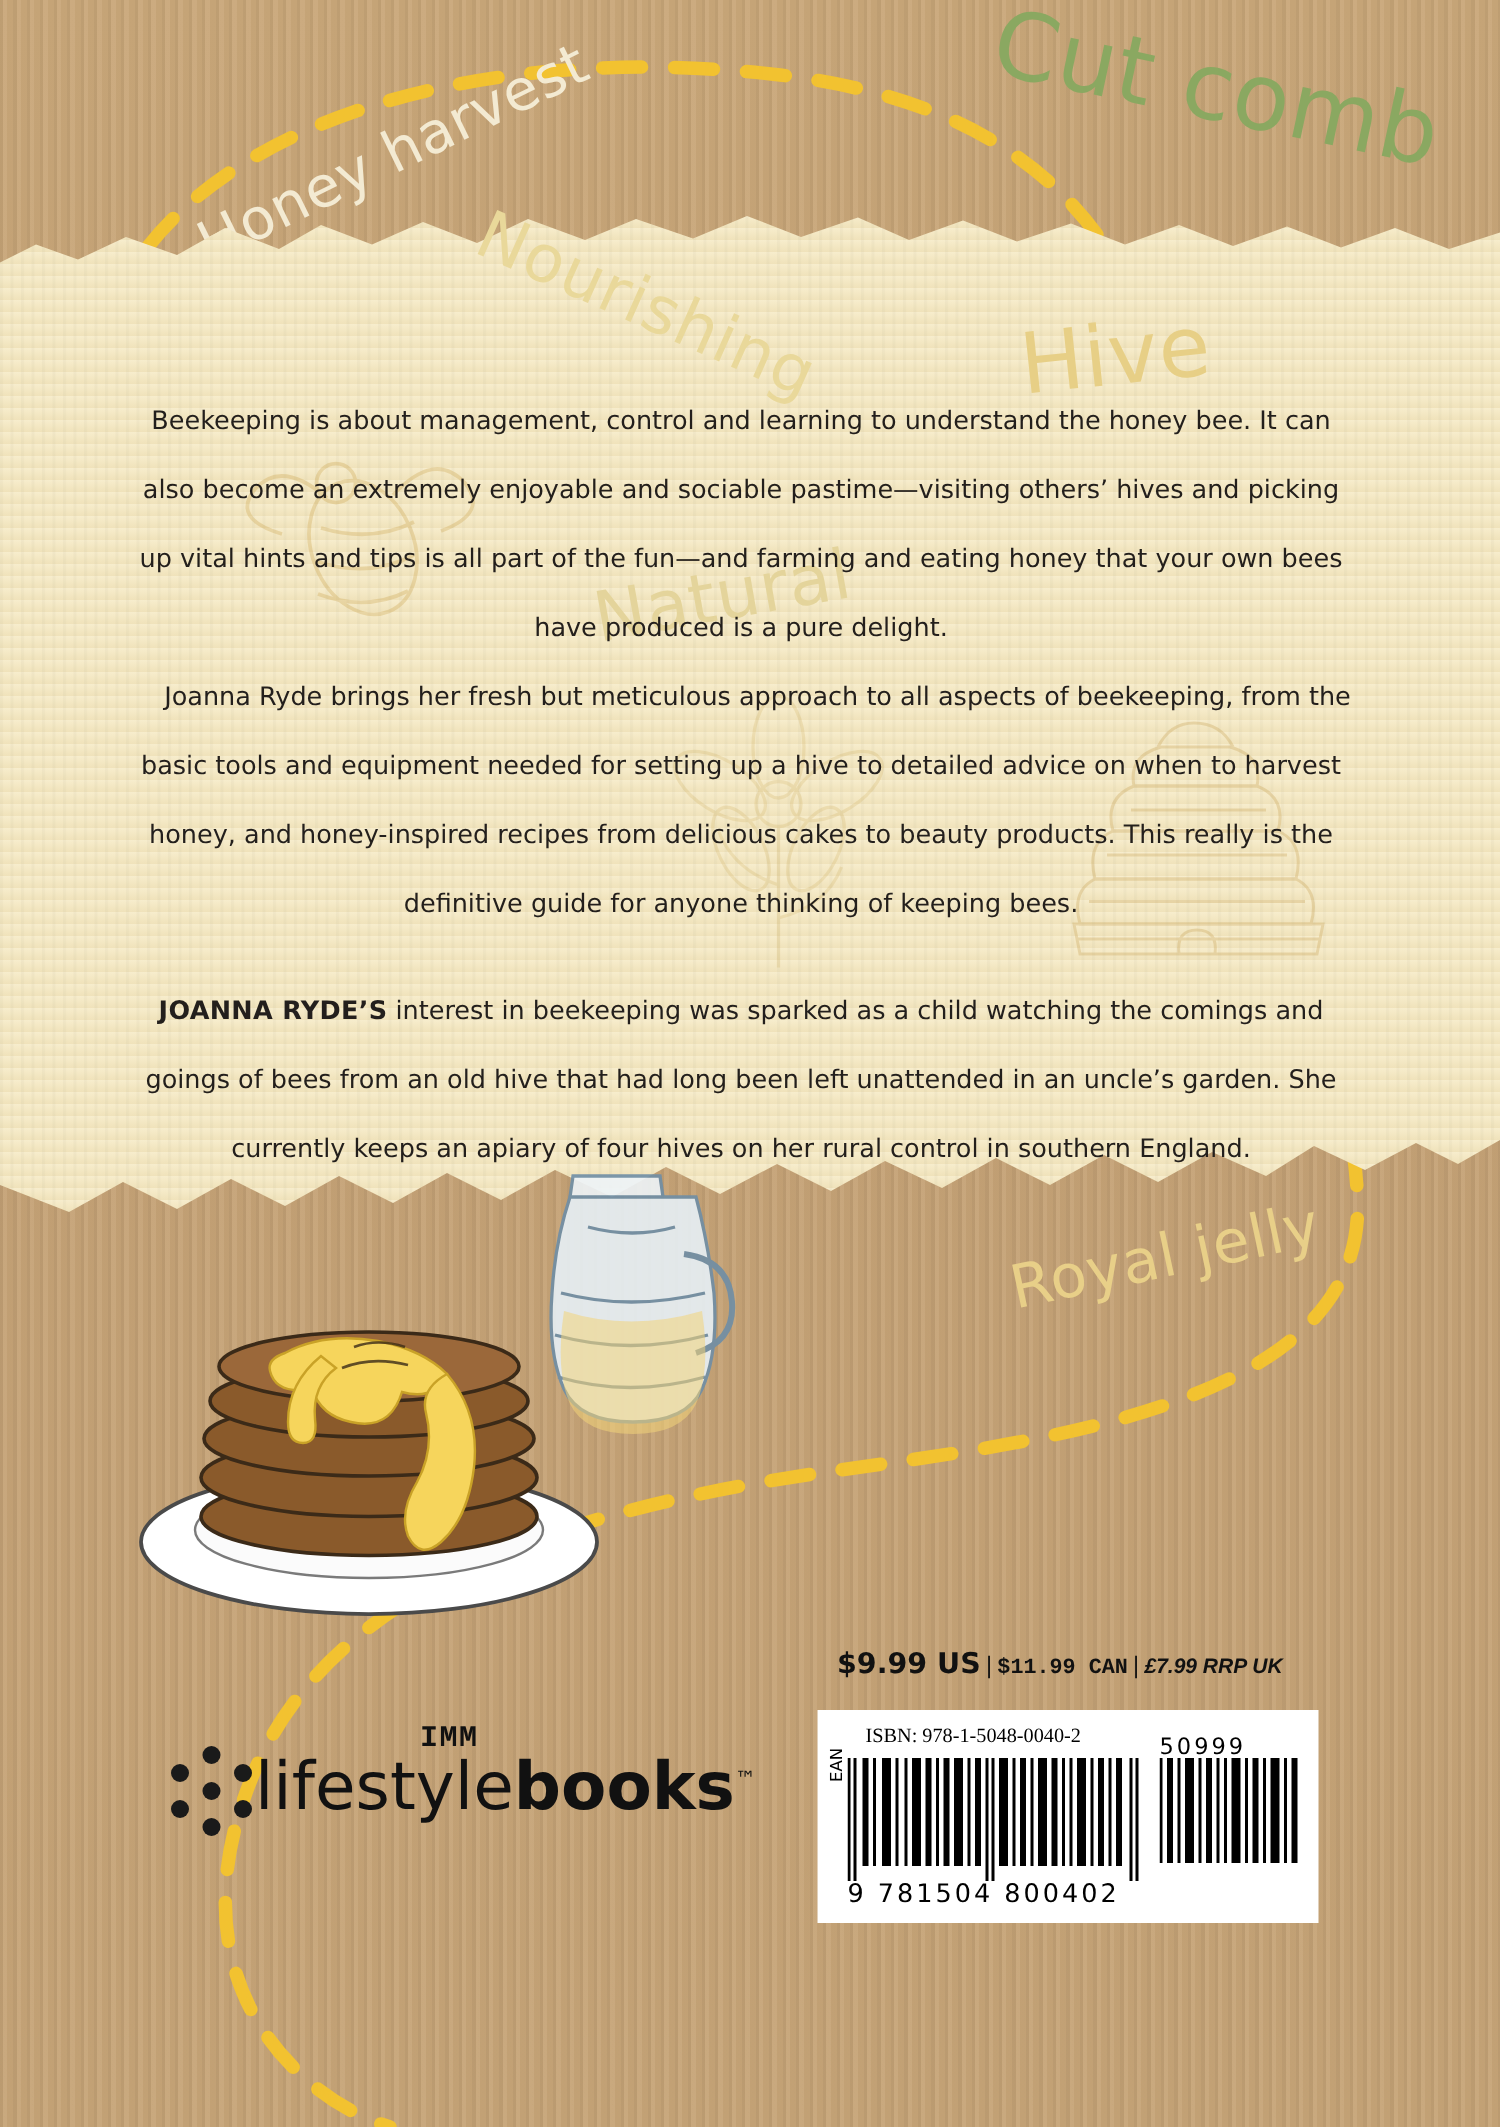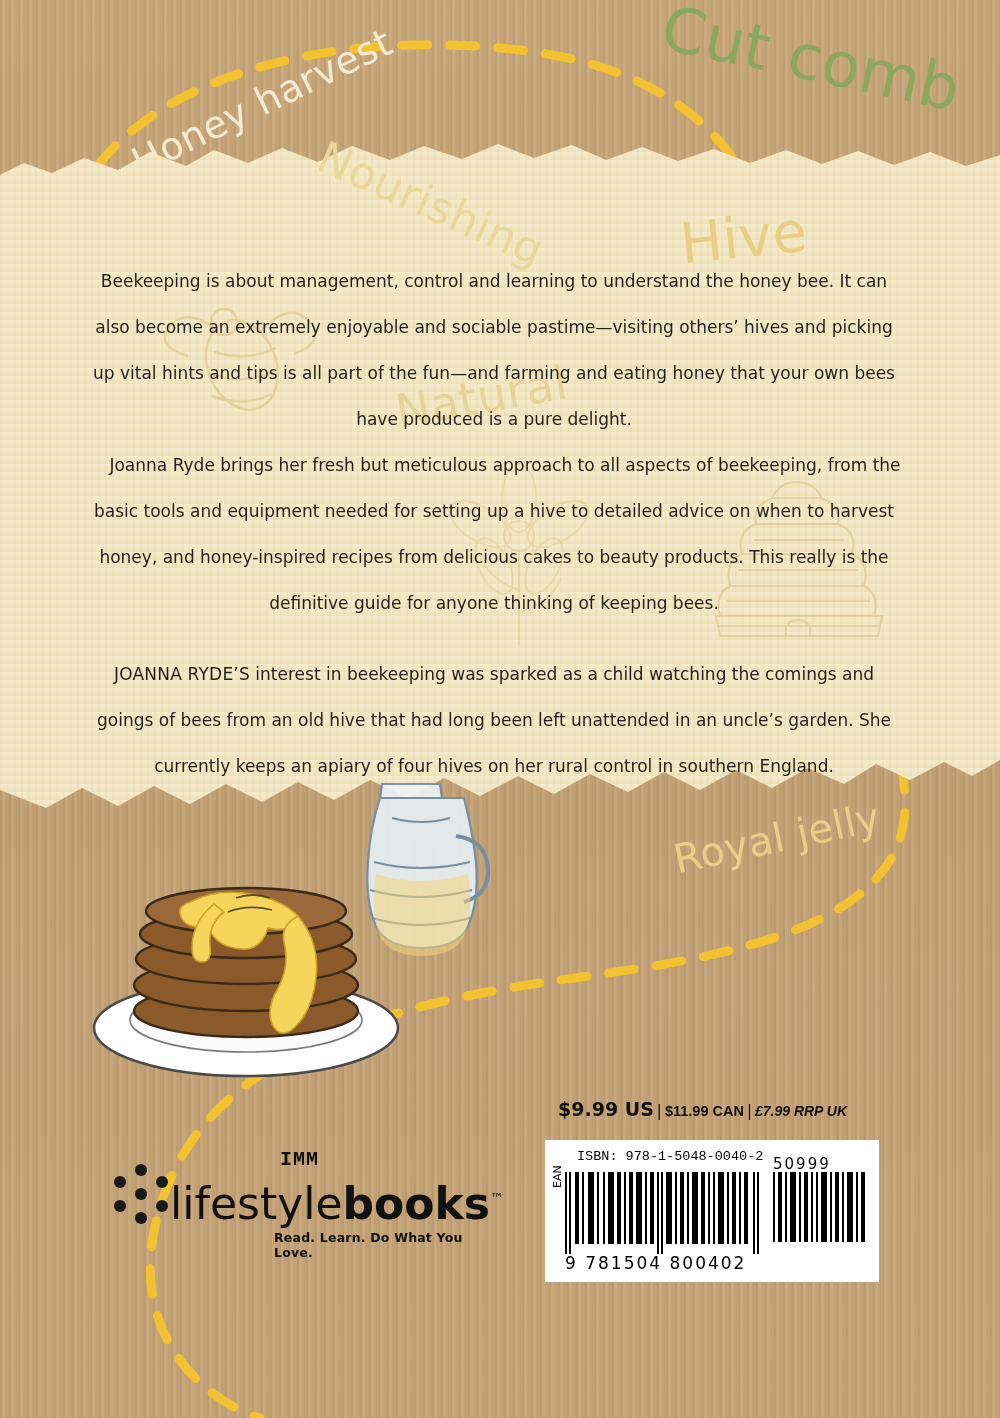--- a/index.html
+++ b/index.html
@@ -98,21 +98,21 @@
     font-family: "DejaVu Sans", sans-serif;
     font-size: 17px;
     line-height: 46px;
     color: #231f1c;
     text-align: center;
   }
   .copy p { margin: 0; }
   .copy p.indent { text-indent: 22px; }
   .copy p.bio { margin-top: 25px; }
   .author-name {
-    font-weight: normal;
+    font-weight: bold;
     letter-spacing: 0.2px;
   }
   
   .illus { position: absolute; }
   
   .price-line {
     position: absolute;
     left: 558px;
     top: 1098px;
     color: #111;
@@ -122,21 +122,21 @@
     font-family: "DejaVu Sans", sans-serif;
     font-weight: bold;
     font-size: 19px;
   }
   .price-sep {
     font-family: "DejaVu Sans", sans-serif;
     font-size: 15px;
     margin: 0 3px;
   }
   .price-alt {
-    font-family: Liberation Sans, sans-serif;
+    font-family: Liberation Mono, monospace;
     font-weight: bold;
     font-size: 14.5px;
   }
   .price-uk {
     font-family: Liberation Sans, sans-serif;
     font-style: italic;
     font-weight: bold;
     font-size: 14px;
   }
   
@@ -145,21 +145,21 @@
     left: 545px;
     top: 1140px;
     width: 334px;
     height: 142px;
     background: #ffffff;
   }
   .isbn-text {
     position: absolute;
     left: 32px;
     top: 9px;
-    font-family: Liberation Mono, monospace;
+    font-family: Liberation Serif, serif;
     font-size: 13.5px;
     color: #000;
     text-align: right;
   }
   .ean-label {
     position: absolute;
     left: 6px;
     top: 48px;
     font-family: "DejaVu Sans", sans-serif;
     font-size: 11px;
@@ -212,21 +212,21 @@
     top: 0px;
     font-family: Liberation Mono, monospace;
     font-weight: bold;
     font-size: 20px;
     letter-spacing: 1px;
     color: #111;
   }
   .logo-main {
     position: absolute;
     left: 62px;
-    top: 30px;
+    top: 18px;
     font-family: "DejaVu Sans", sans-serif;
     font-size: 44px;
     color: #111;
     white-space: nowrap;
   }
   .logo-main b { font-weight: bold; }
   .logo-tm {
     font-size: 14px;
     vertical-align: super;
   }
@@ -428,16 +428,15 @@
         <circle cx="12" cy="20" r="6"></circle>
         <circle cx="54" cy="20" r="6"></circle>
         <circle cx="33" cy="32" r="6"></circle>
         <circle cx="12" cy="44" r="6"></circle>
         <circle cx="54" cy="44" r="6"></circle>
         <circle cx="33" cy="56" r="6"></circle>
       </g>
     </svg>
     <div class="logo-imm">IMM</div>
     <div class="logo-main"><span>lifestyle</span><b>books</b><span class="logo-tm">™</span></div>
-    <div class="logo-tag">Read. Learn. Do What You Love.</div>
   </div>
 
 </div>
 
 </body></html>

